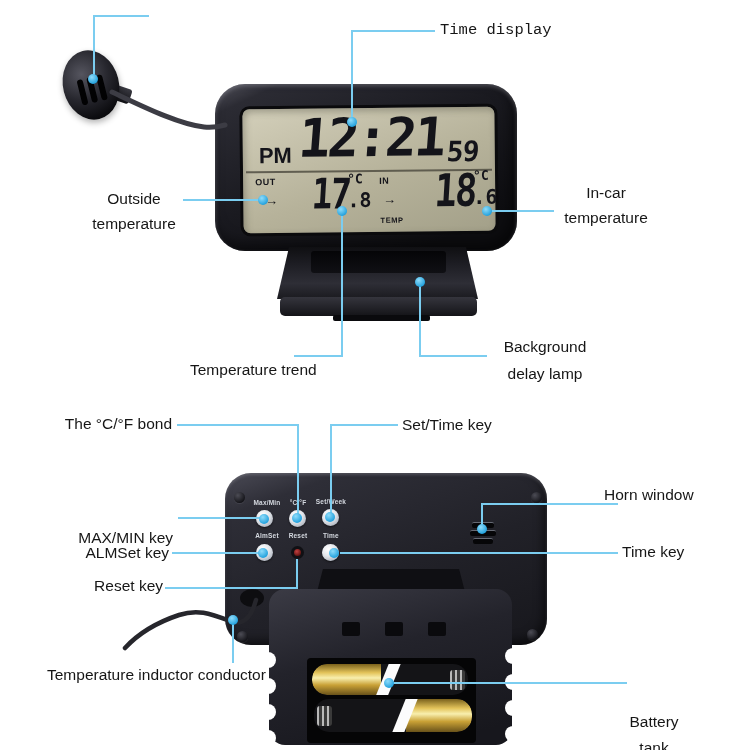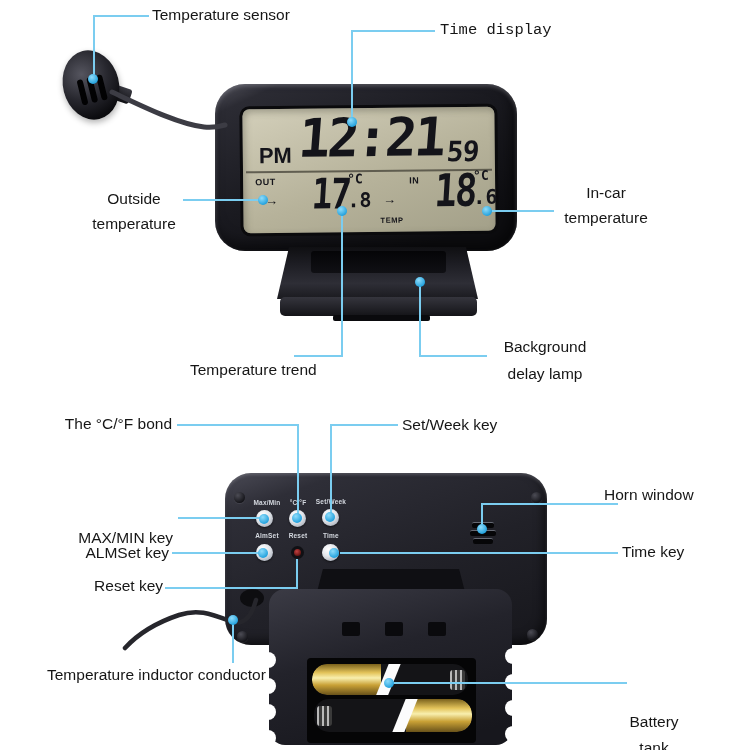--- a/index.html
+++ b/index.html
@@ -110,21 +110,21 @@
     <span class="time lcdseg">12:21</span>
     <span class="secs lcdseg">59</span>
     <div class="lcd-div"></div>
     <span class="mini" style="left:12px;top:68px;">OUT</span>
     <span class="arrow" style="left:22px;top:84px;">→</span>
     <span class="tbig lcdseg" style="left:70px;top:64px;">17</span>
     <div class="tcol" style="left:104px;top:64px;">
       <span class="tunit lcdseg">°C</span>
       <span class="tdec lcdseg">.8</span>
     </div>
-    <span class="mini" style="left:136px;top:68px;margin-left:30px;">IN</span>
+    <span class="mini" style="left:136px;top:68px;">IN</span>
     <span class="arrow" style="left:140px;top:84px;">→</span>
     <span class="mini" style="left:137px;top:108px;font-size:7.5px;">TEMP</span>
     <span class="tbig lcdseg" style="left:193px;top:62px;font-size:45px;">18</span>
     <div class="tcol" style="left:230px;top:62px;">
       <span class="tunit lcdseg">°C</span>
       <span class="tdec lcdseg">.6</span>
     </div>
   </div>
 
   <div class="back-body"></div>
@@ -221,37 +221,36 @@
   <div class="dot" style="left:415px;top:277px;"></div>
   <div class="dot" style="left:259px;top:514px;"></div>
   <div class="dot" style="left:292px;top:513px;"></div>
   <div class="dot" style="left:325px;top:512px;"></div>
   <div class="dot" style="left:258px;top:548px;"></div>
   <div class="dot" style="left:329px;top:548px;"></div>
   <div class="dot" style="left:477px;top:524px;"></div>
   <div class="dot" style="left:228px;top:615px;"></div>
   <div class="dot" style="left:384px;top:678px;"></div>
 
-  <div class="lbl" style="left:152px;top:6px;">Temperature sensor</div>
   <div class="lbl" style="left:440px;top:21px;font-family:Liberation Mono, monospace;">Time display</div>
   <div class="lbl ctr" style="left:88px;top:186px;width:92px;">
     <span>Outside</span><br>
     <span>temperature</span>
   </div>
   <div class="lbl ctr" style="left:556px;top:180px;width:100px;">
     <span>In-car</span><br>
     <span>temperature</span>
   </div>
   <div class="lbl" style="left:190px;top:361px;">Temperature trend</div>
   <div class="lbl ctr" style="left:497px;top:333px;width:96px;line-height:27px;">
     <span>Background</span><br>
     <span>delay lamp</span>
   </div>
   <div class="lbl" style="right:578px;top:415px;">The °C/°F bond</div>
-  <div class="lbl" style="left:402px;top:416px;">Set/Week key</div>
+  <div class="lbl" style="left:402px;top:416px;">Set/Time key</div>
   <div class="lbl" style="right:577px;top:529px;">MAX/MIN key</div>
   <div class="lbl" style="right:581px;top:544px;margin-left:32px;">ALMSet key</div>
   <div class="lbl" style="right:587px;top:577px;margin-left:44px;">Reset key</div>
   <div class="lbl" style="left:604px;top:486px;">Horn window</div>
   <div class="lbl" style="left:622px;top:543px;">Time key</div>
   <div class="lbl" style="left:47px;top:666px;">Temperature inductor conductor</div>
   <div class="lbl ctr" style="left:618px;top:663px;width:72px;line-height:26px;margin-top:46px;">
     <span>Battery</span><br>
     <span>tank</span>
   </div>

